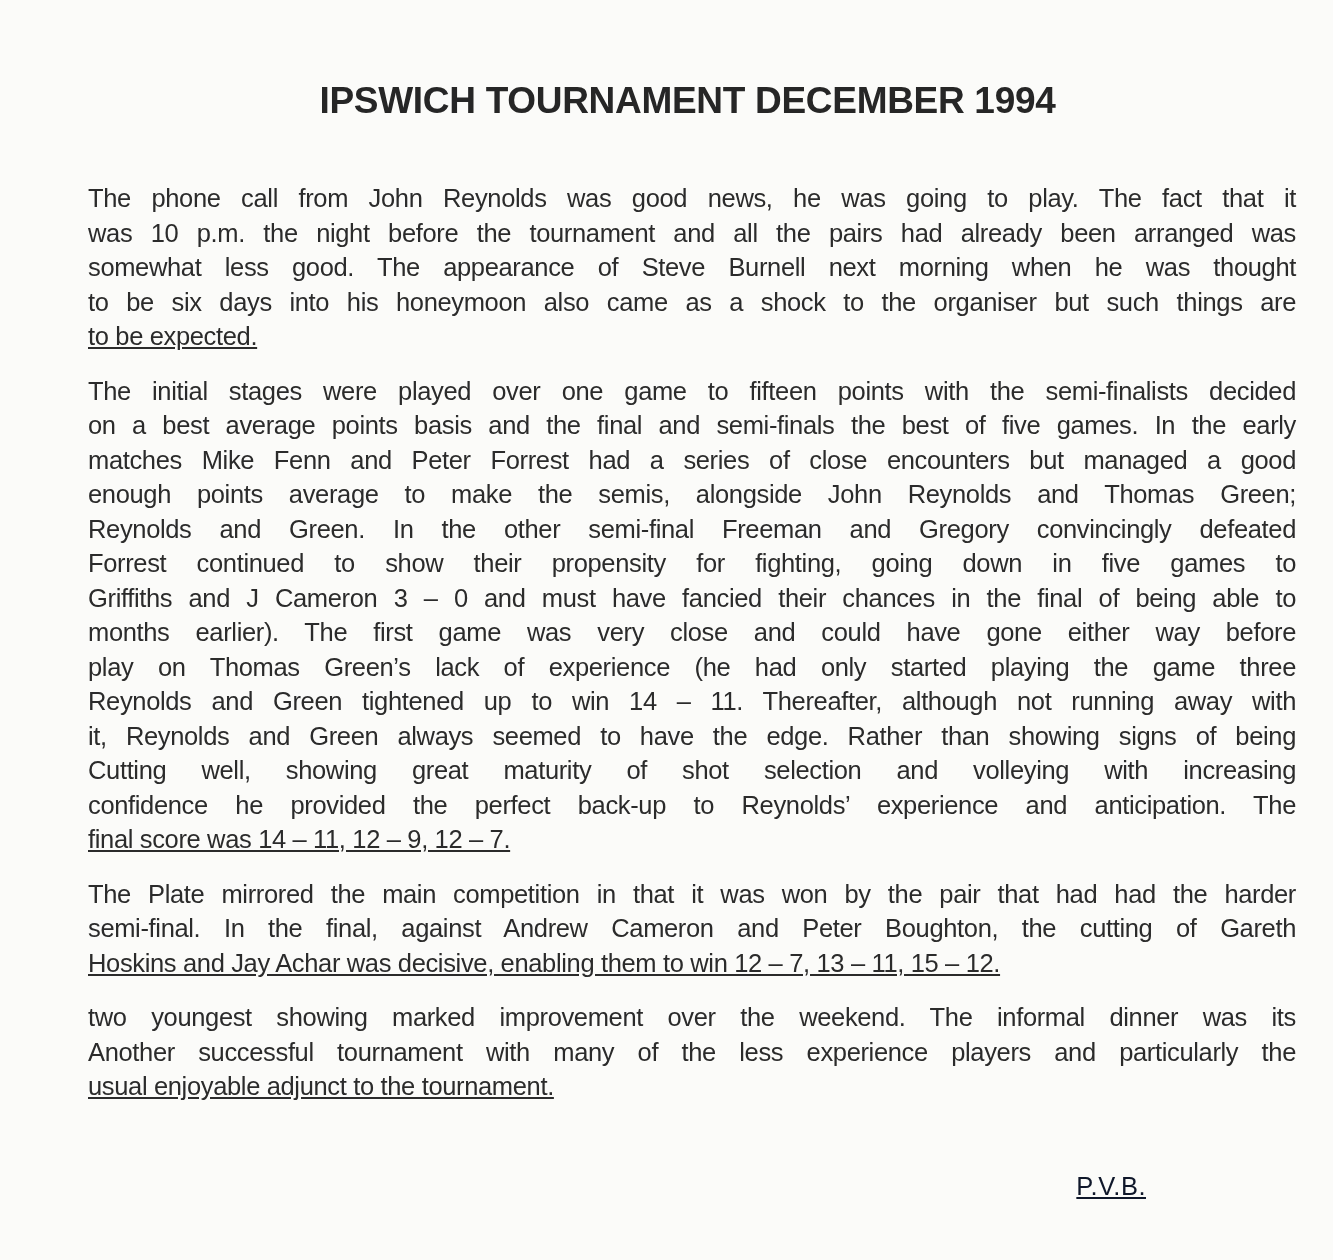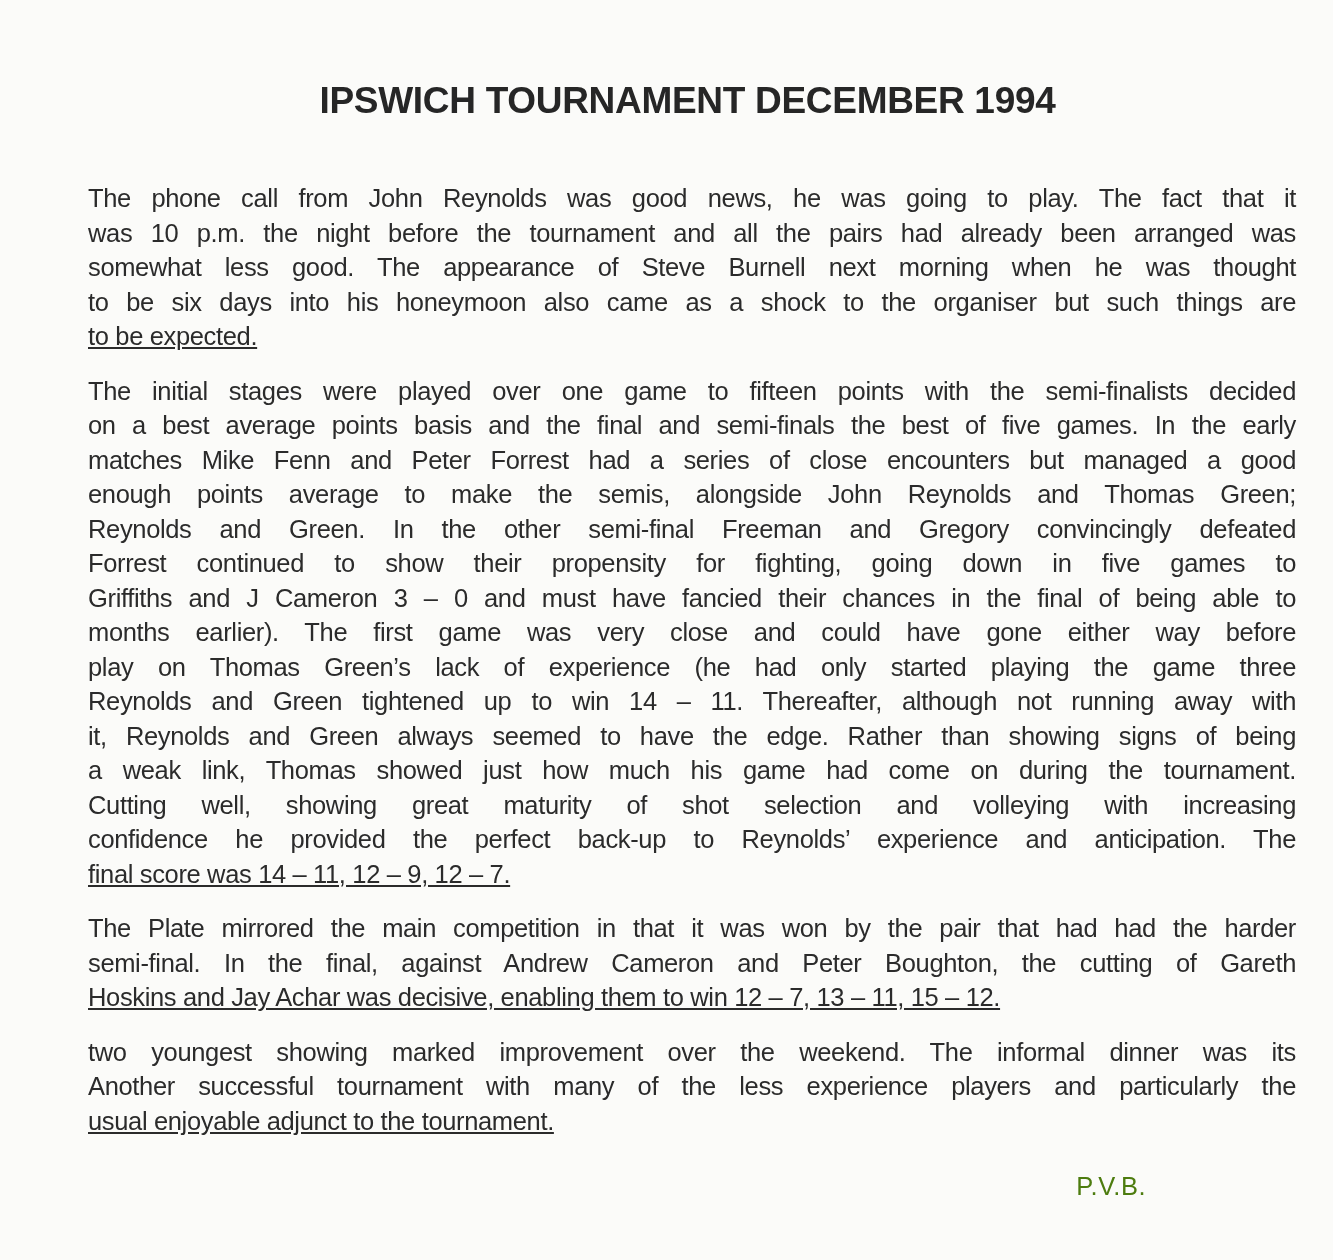--- a/index.html
+++ b/index.html
@@ -57,21 +57,22 @@
     .line.last {
       text-align-last: left;
       text-decoration: underline;
     }
     .sig {
       position: absolute;
       top: 1172px;
       right: 40px;
       font-size: 25.5px;
       letter-spacing: 0.5px;
-      color: #4d7c0f;
+      color: #0f172a;
+      text-decoration: underline;
     }
   </style>
 </head>
 <body>
 
 <div class="page">
   <h1 class="title">IPSWICH TOURNAMENT DECEMBER 1994</h1>
 
   <div class="article">
 
@@ -88,21 +89,20 @@
       <span class="line">on a best average points basis and the final and semi-finals the best of five games. In the early</span>
       <span class="line">matches Mike Fenn and Peter Forrest had a series of close encounters but managed a good</span>
       <span class="line">enough points average to make the semis, alongside John Reynolds and Thomas Green;</span>
       <span class="line">Reynolds and Green. In the other semi-final Freeman and Gregory convincingly defeated</span>
       <span class="line">Forrest continued to show their propensity for fighting, going down in five games to</span>
       <span class="line">Griffiths and J Cameron 3 – 0 and must have fancied their chances in the final of being able to</span>
       <span class="line">months earlier). The first game was very close and could have gone either way before</span>
       <span class="line">play on Thomas Green’s lack of experience (he had only started playing the game three</span>
       <span class="line">Reynolds and Green tightened up to win 14 – 11. Thereafter, although not running away with</span>
       <span class="line">it, Reynolds and Green always seemed to have the edge. Rather than showing signs of being</span>
-      <span class="line">a weak link, Thomas showed just how much his game had come on during the tournament.</span>
       <span class="line">Cutting well, showing great maturity of shot selection and volleying with increasing</span>
       <span class="line">confidence he provided the perfect back-up to Reynolds’ experience and anticipation. The</span>
       <span class="line last">final score was 14 – 11, 12 – 9, 12 – 7.</span>
     </p>
 
     <p class="para">
       <span class="line">The Plate mirrored the main competition in that it was won by the pair that had had the harder</span>
       <span class="line">semi-final. In the final, against Andrew Cameron and Peter Boughton, the cutting of Gareth</span>
       <span class="line last">Hoskins and Jay Achar was decisive, enabling them to win 12 – 7, 13 – 11, 15 – 12.</span>
     </p>

